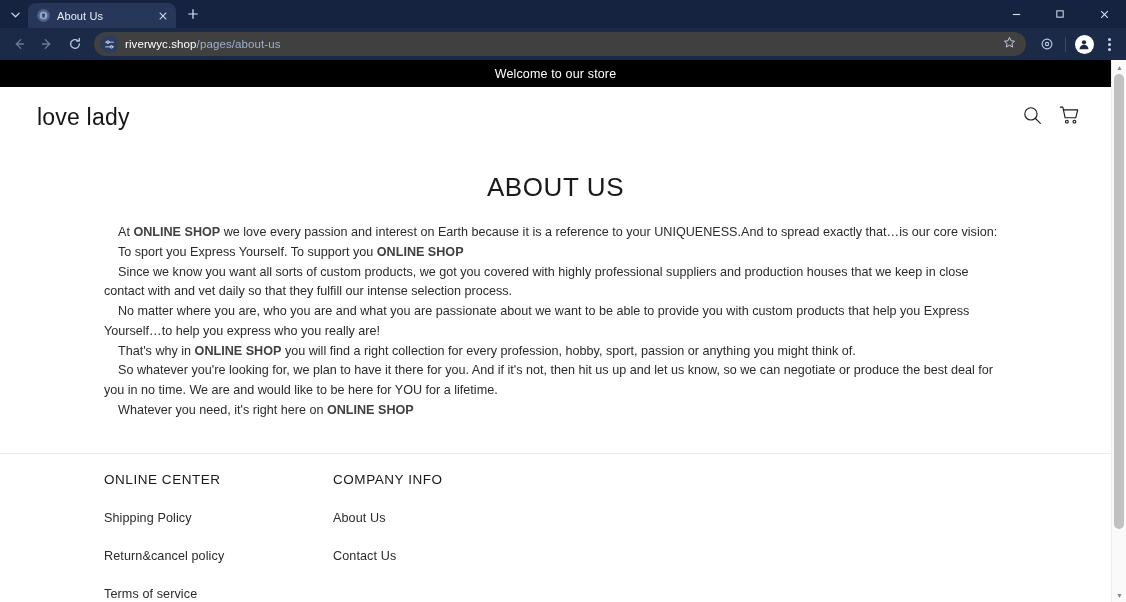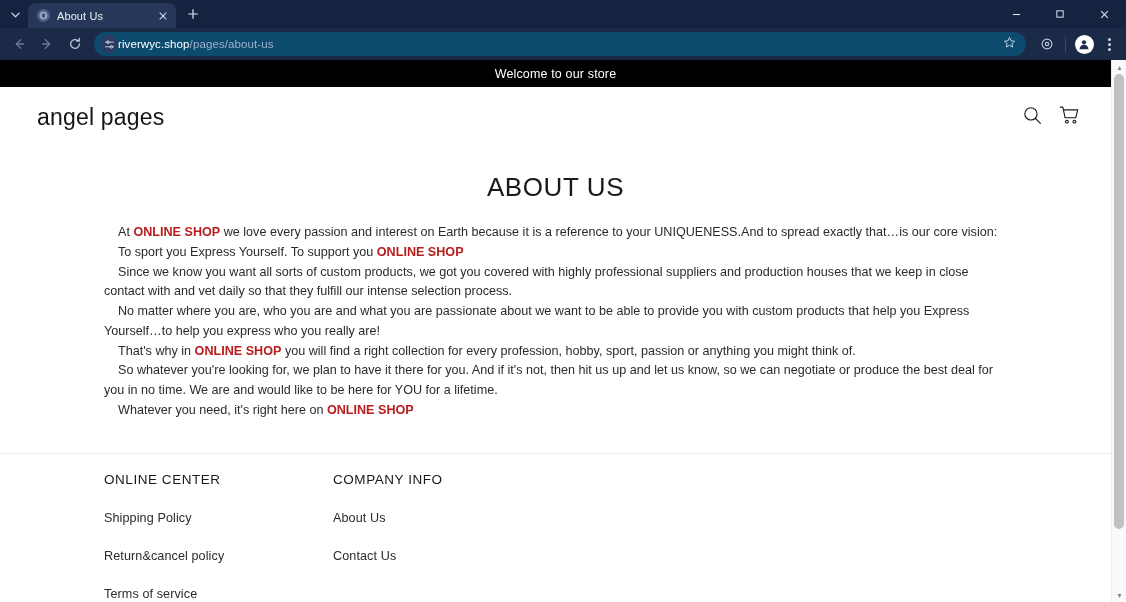--- a/index.html
+++ b/index.html
@@ -91,25 +91,26 @@
   .tb-icon {
     width: 26px; height: 26px; border-radius: 50%;
     display: flex; align-items: center; justify-content: center;
     color: #b9c6de;
     flex: 0 0 26px;
   }
   .tb-icon.dim { color: #6c7c99; }
   .omnibox {
     flex: 1 1 auto;
     height: 24px;
-    background: #0c4a6e;
+    background: #404040;
     border-radius: 13px;
     display: flex; align-items: center;
     padding: 0 10px 0 6px;
     margin: 0 6px 0 4px;
+    gap: 7px;
     min-width: 0;
   }
   .omni-lead {
     width: 18px; height: 18px; border-radius: 50%;
     background: #2c3c5e;
     display: flex; align-items: center; justify-content: center;
     flex: 0 0 18px;
     color: #c5d1e7;
   }
   .url {
@@ -190,21 +191,21 @@
     letter-spacing: .6px;
     margin-top: 25px;
   }
   .body-copy {
     margin: 20px 108px 0 104px;
     font-size: 12.6px;
     line-height: 1.57;
     color: #2b2b2b;
   }
   .body-copy p { text-indent: 14px; margin: 0; }
-  .hl { color: #b91c1c; font-weight: 700; }
+  .hl { color: #404040; font-weight: 700; }
 
   
   .footer-divider {
     position: absolute;
     left: 0; right: 0;
     top: 393px;
     height: 1px;
     background: #eceaea;
   }
   .footer {
@@ -365,21 +366,21 @@
       </div>
     </div>
   </div>
 
   <div class="viewport">
     <div class="page">
 
       <div class="announce">Welcome to our store</div>
 
       <header class="store-header">
-        <div class="logo">angel pages</div>
+        <div class="logo">love lady</div>
         <div class="header-icons">
           <span>
             <svg width="21" height="21" viewBox="0 0 24 24">
               <circle cx="10.2" cy="10.2" r="7" fill="none" stroke="currentColor" stroke-width="1.3"></circle>
               <path d="M15.4 15.4 L21 21" stroke="currentColor" stroke-width="1.3" stroke-linecap="round"></path>
             </svg>
           </span>
           <span>
             <svg width="21" height="21" viewBox="0 0 24 24">
               <path d="M1.5 2.5 H4.4 L7 14.6 H19.1 L21.4 5.6 H5.2" fill="none" stroke="currentColor" stroke-width="1.3" stroke-linecap="round" stroke-linejoin="round"></path>

